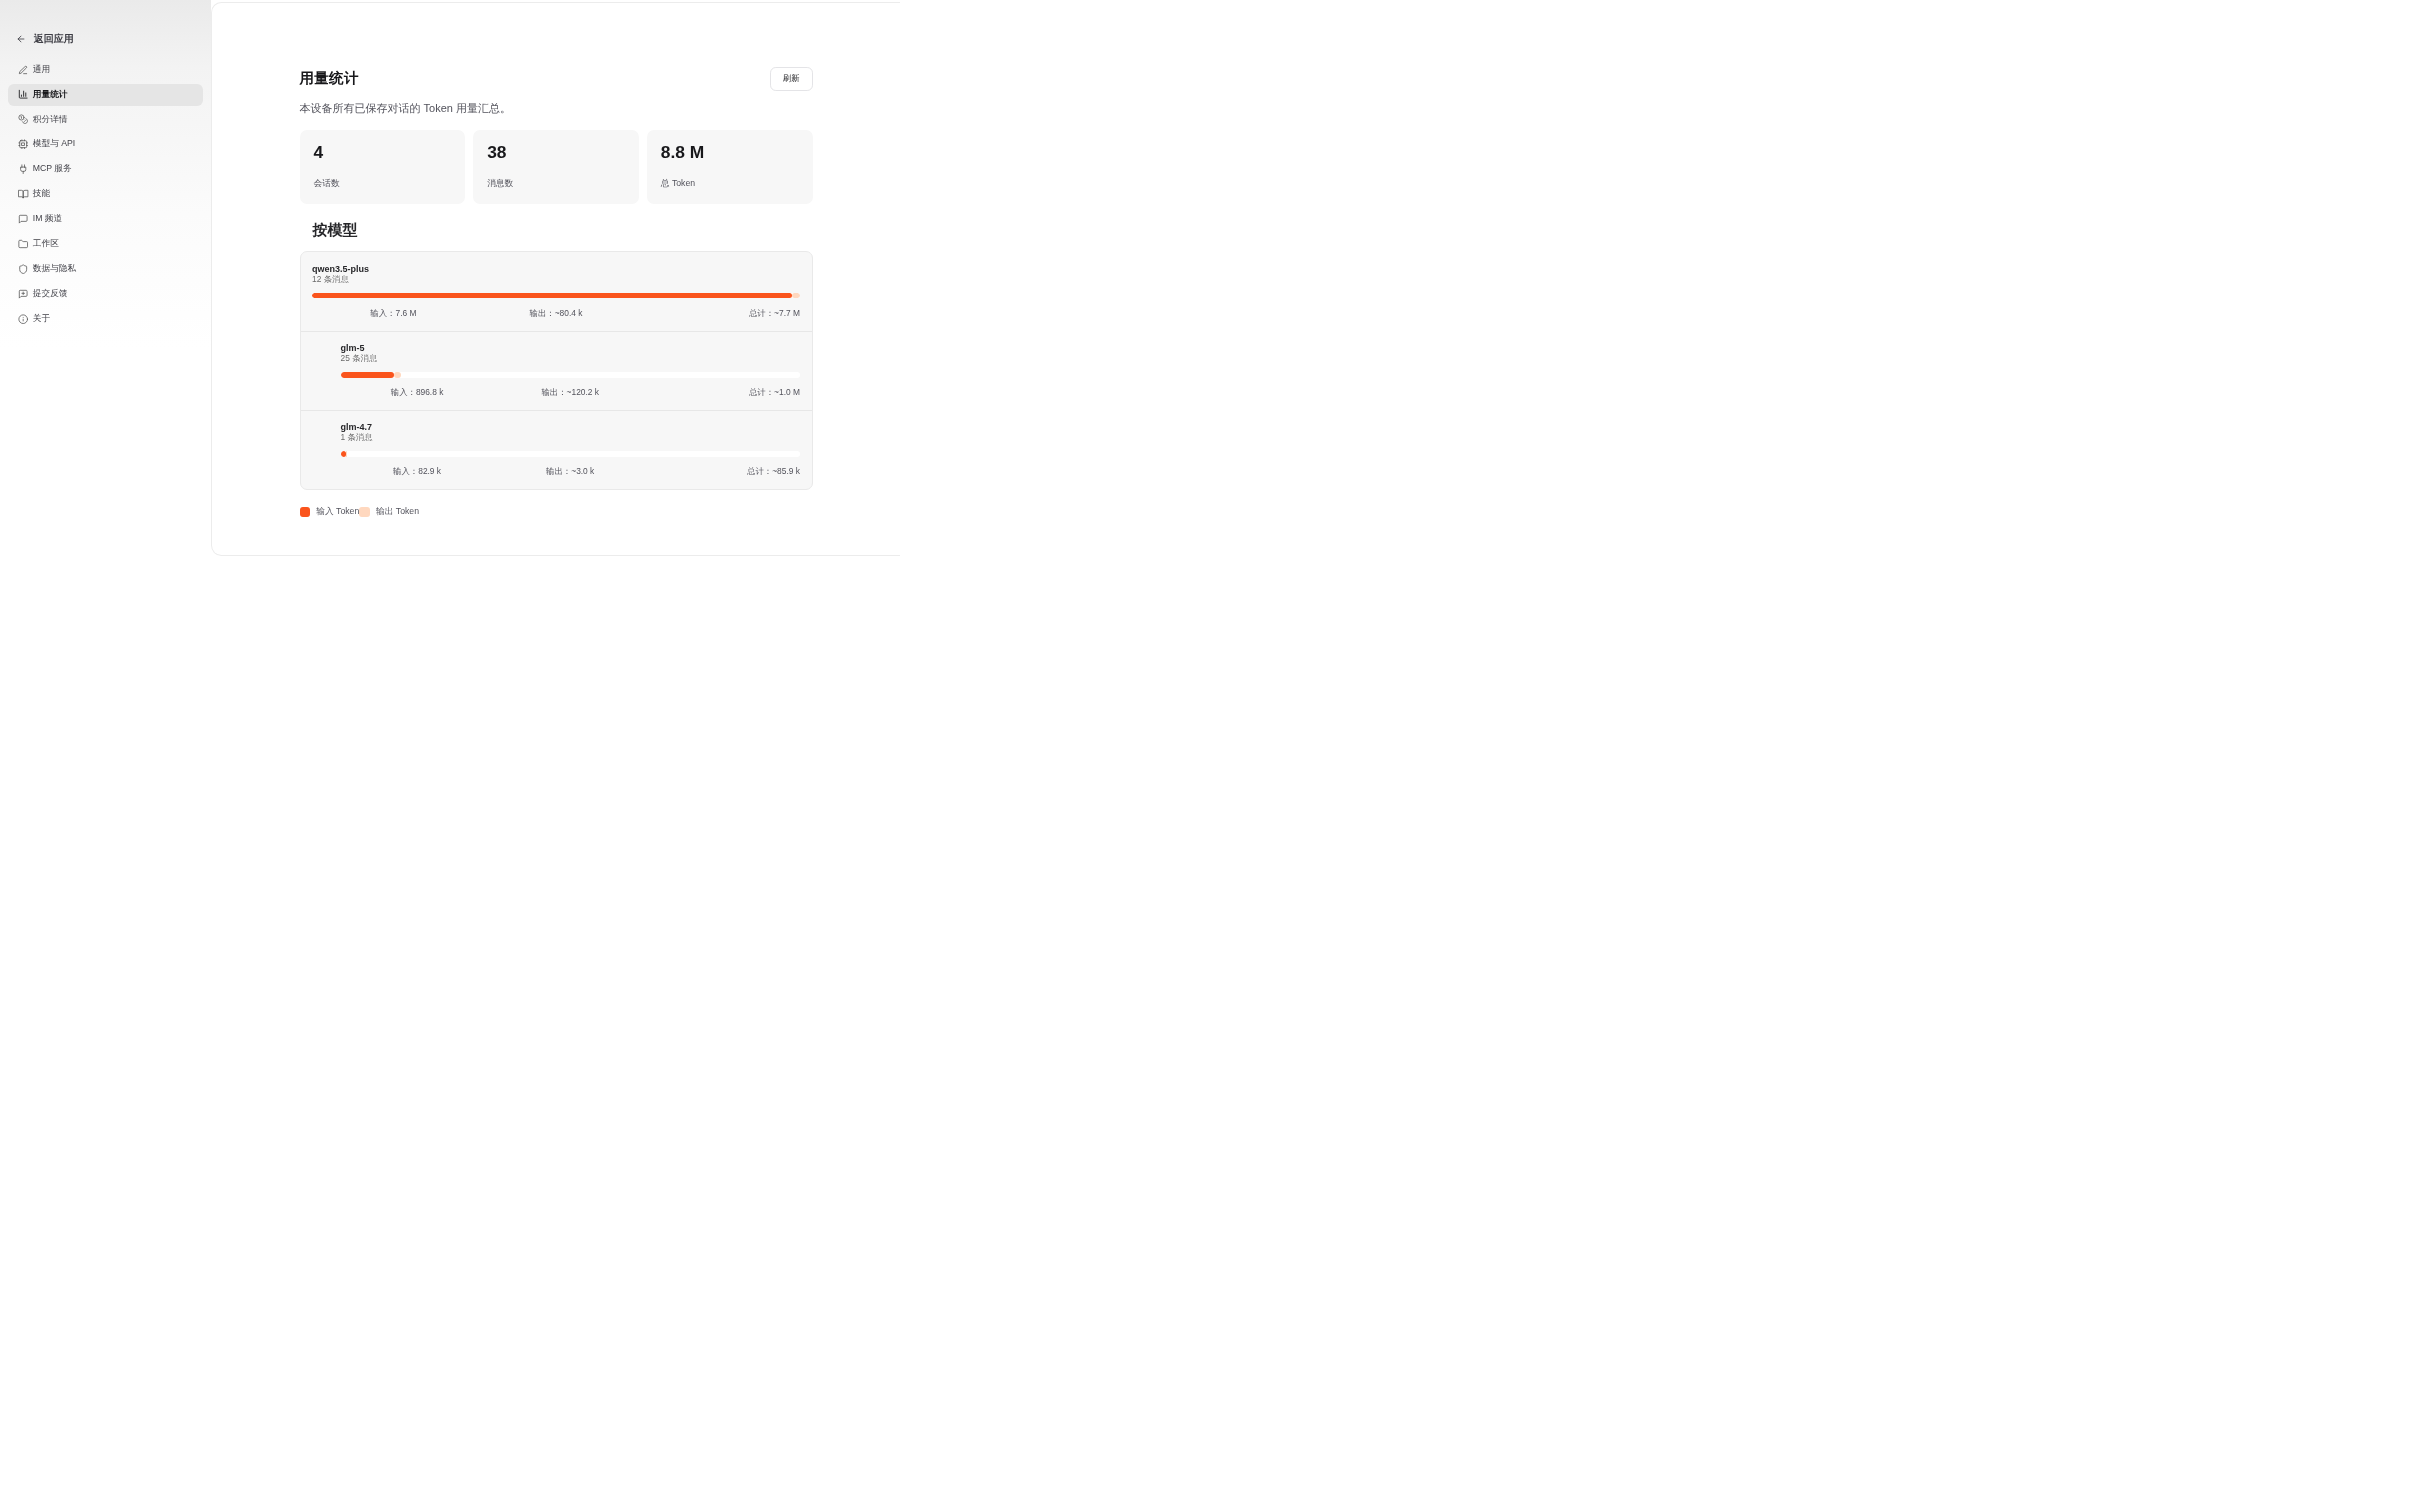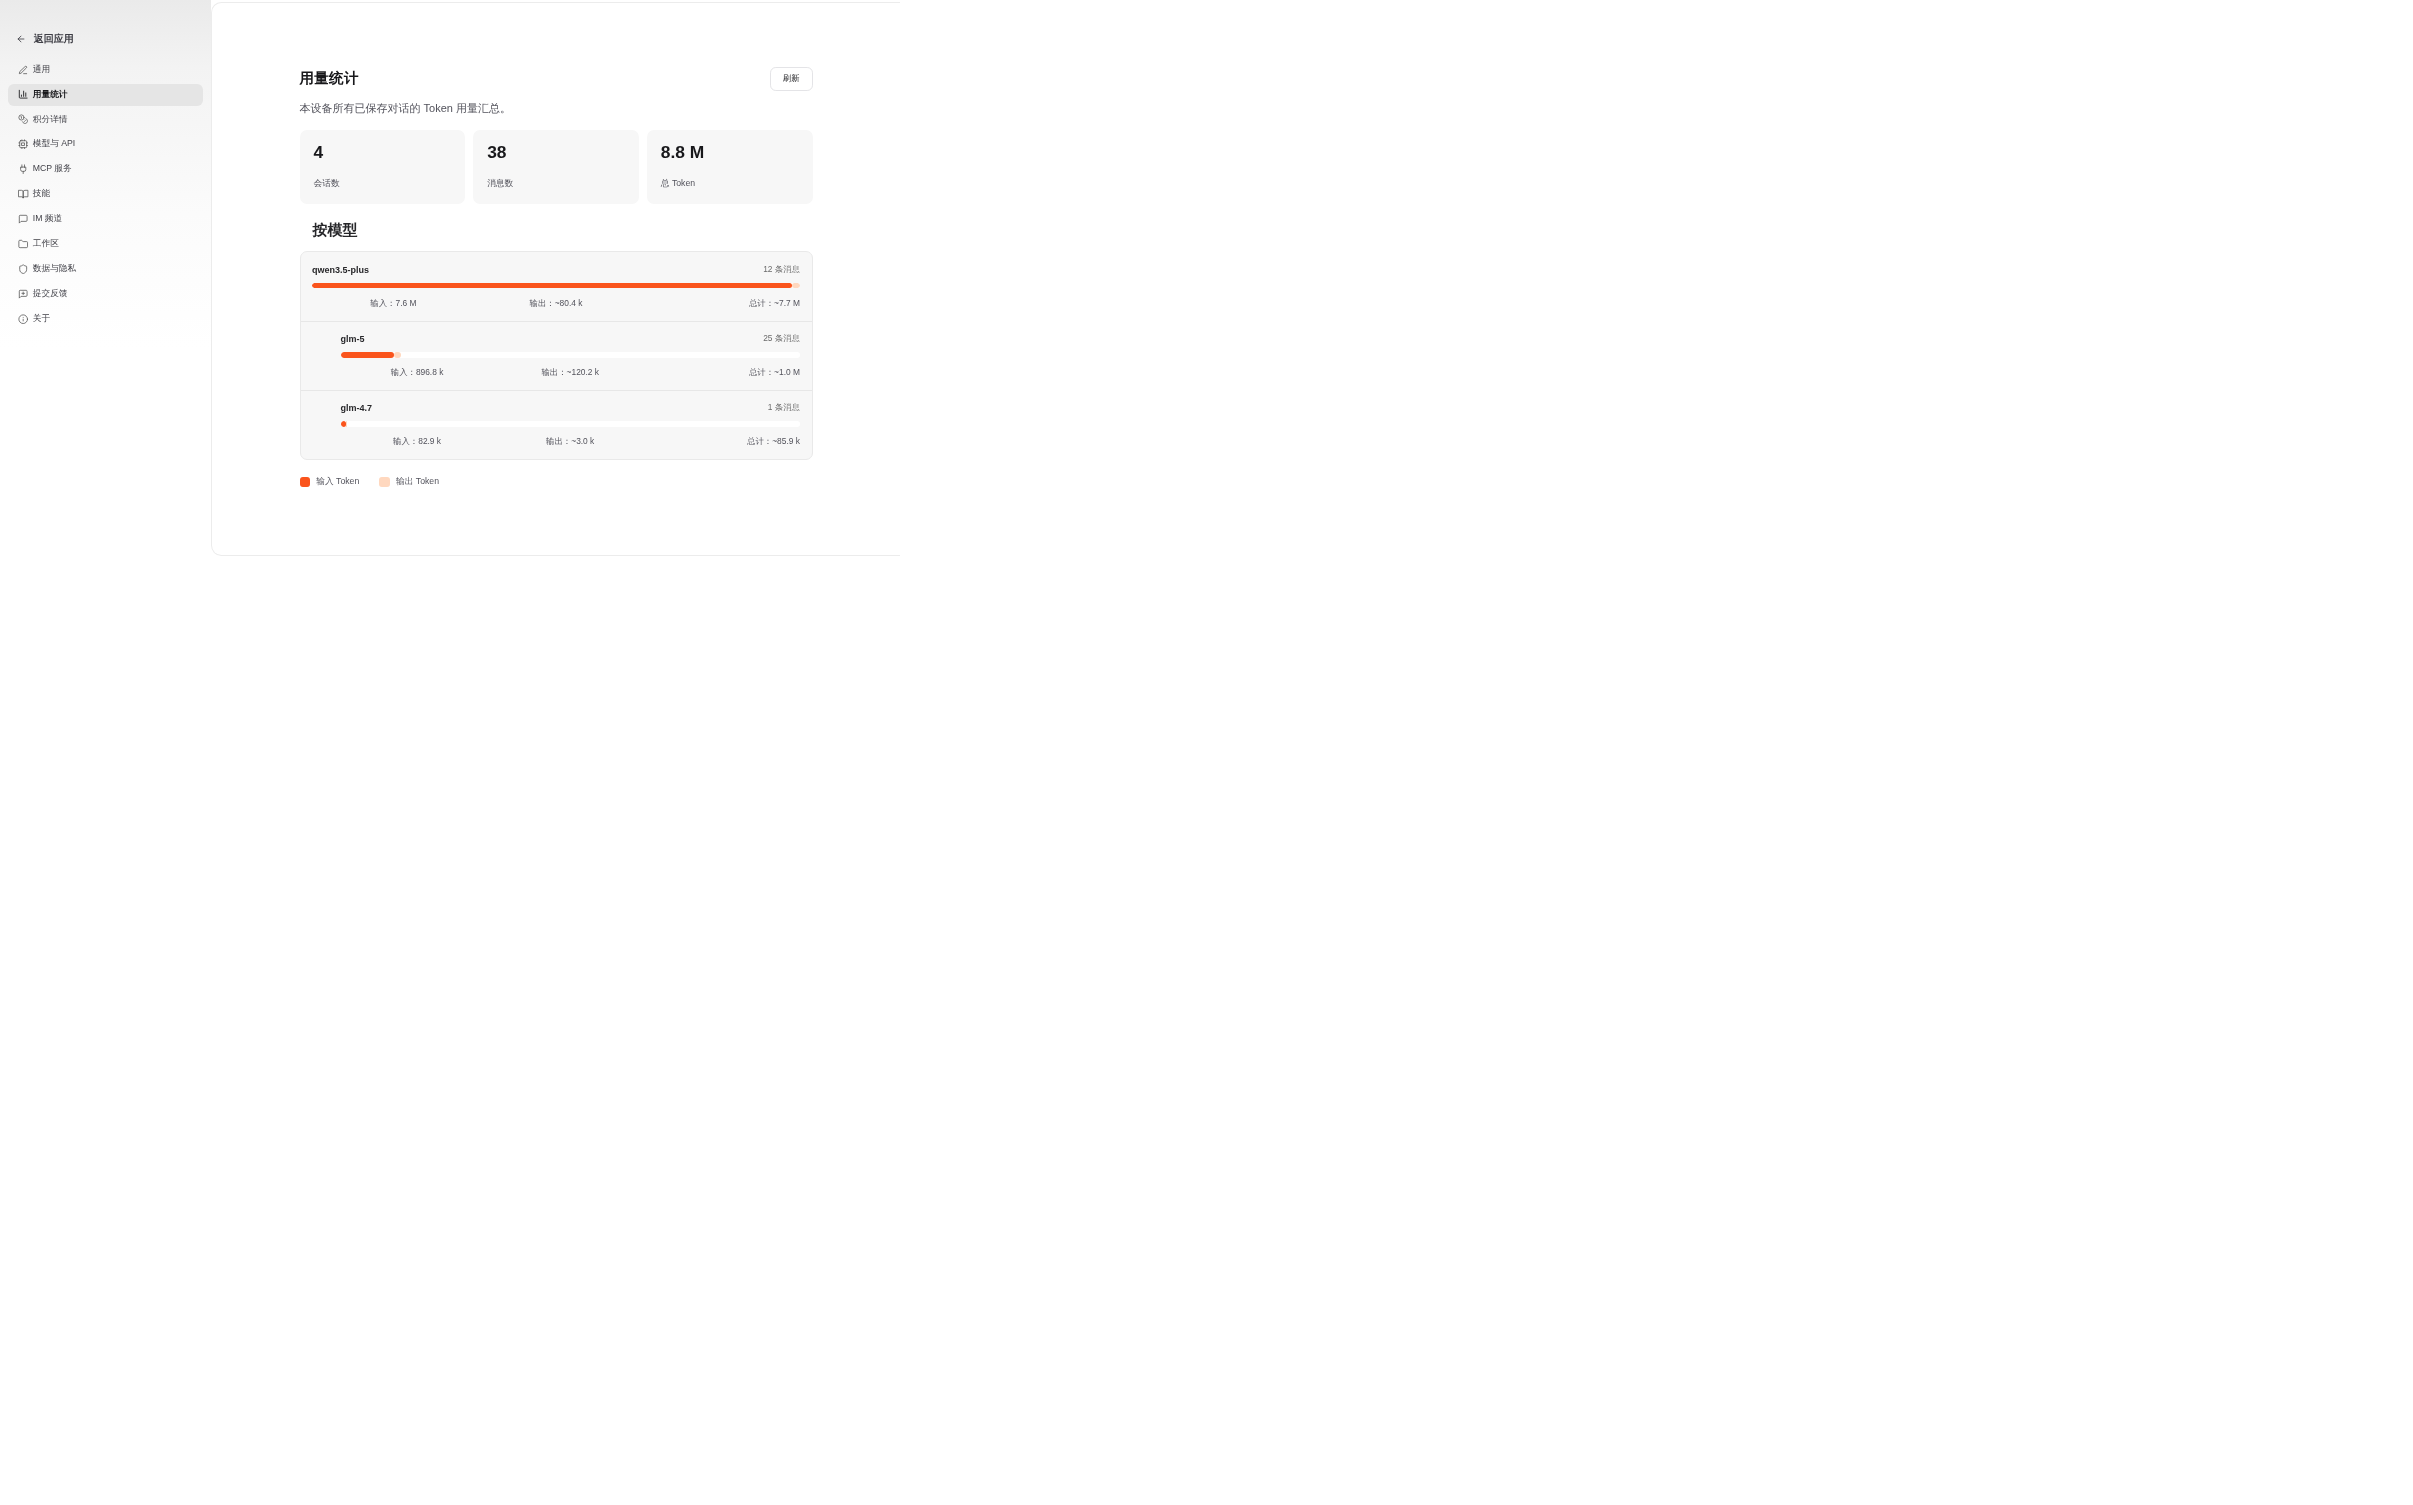--- a/index.html
+++ b/index.html
@@ -61,37 +61,37 @@
   .stat-label { font-size:8.7px; color:#52525b; }
 
   
   .section-heading { margin-top:17.4px; font-size:15px; font-weight:700; color:#27272a;margin-left:13px; }
   .model-card {
     margin-top:11px; background:#f7f7f7; border:0.6px solid #e9e9e9;
     border-radius:7px; overflow:hidden;
   }
   .model-row { padding:11.6px 11.6px 12px; }
   .model-row + .model-row { border-top:0.6px solid #e7e7e7;padding-left:40px; }
-  .model-head { display:flex; align-items:flex-end; justify-content:space-between; }
+  .model-head { display:flex; align-items:flex-start; justify-content:space-between;flex-direction:column; }
   .model-name { font-size:9px; font-weight:700; color:#27272a; }
   .model-messages { font-size:8.4px; color:#6b6b6b; }
   .bar-track {
     margin-top:7.5px; height:5.8px; background:#ffffff; border-radius:2.9px;
     display:flex; overflow:hidden;
   }
   .seg { height:5.8px; border-radius:2.9px; }
   .seg.input  { background:var(--c-input,#fa541c); }
   .seg.output { background:var(--c-output,#ffd8bf); }
   .model-stats { display:flex; margin-top:9.3px; font-size:8.4px; color:#52525b; }
   .model-stats span:nth-child(1){ flex:1; text-align:center; }
   .model-stats span:nth-child(2){ flex:1; text-align:center; }
   .model-stats span:nth-child(3){ flex:1; text-align:right; }
 
   
-  .legend { display:flex; align-items:center; gap:20px; margin-top:16px; }
+  .legend { display:flex; align-items:center; margin-top:16px; }
   .legend-item { display:flex; align-items:center; gap:6.4px; font-size:8.7px; color:#52525b; }
   .swatch { width:10.4px; height:10.4px; border-radius:2.9px; }
   .swatch.input  { background:var(--c-input,#fa541c); }
   .swatch.output { background:var(--c-output,#ffd8bf); }
 </style>
 </head>
 <body>
 
 <div class="app">
 

